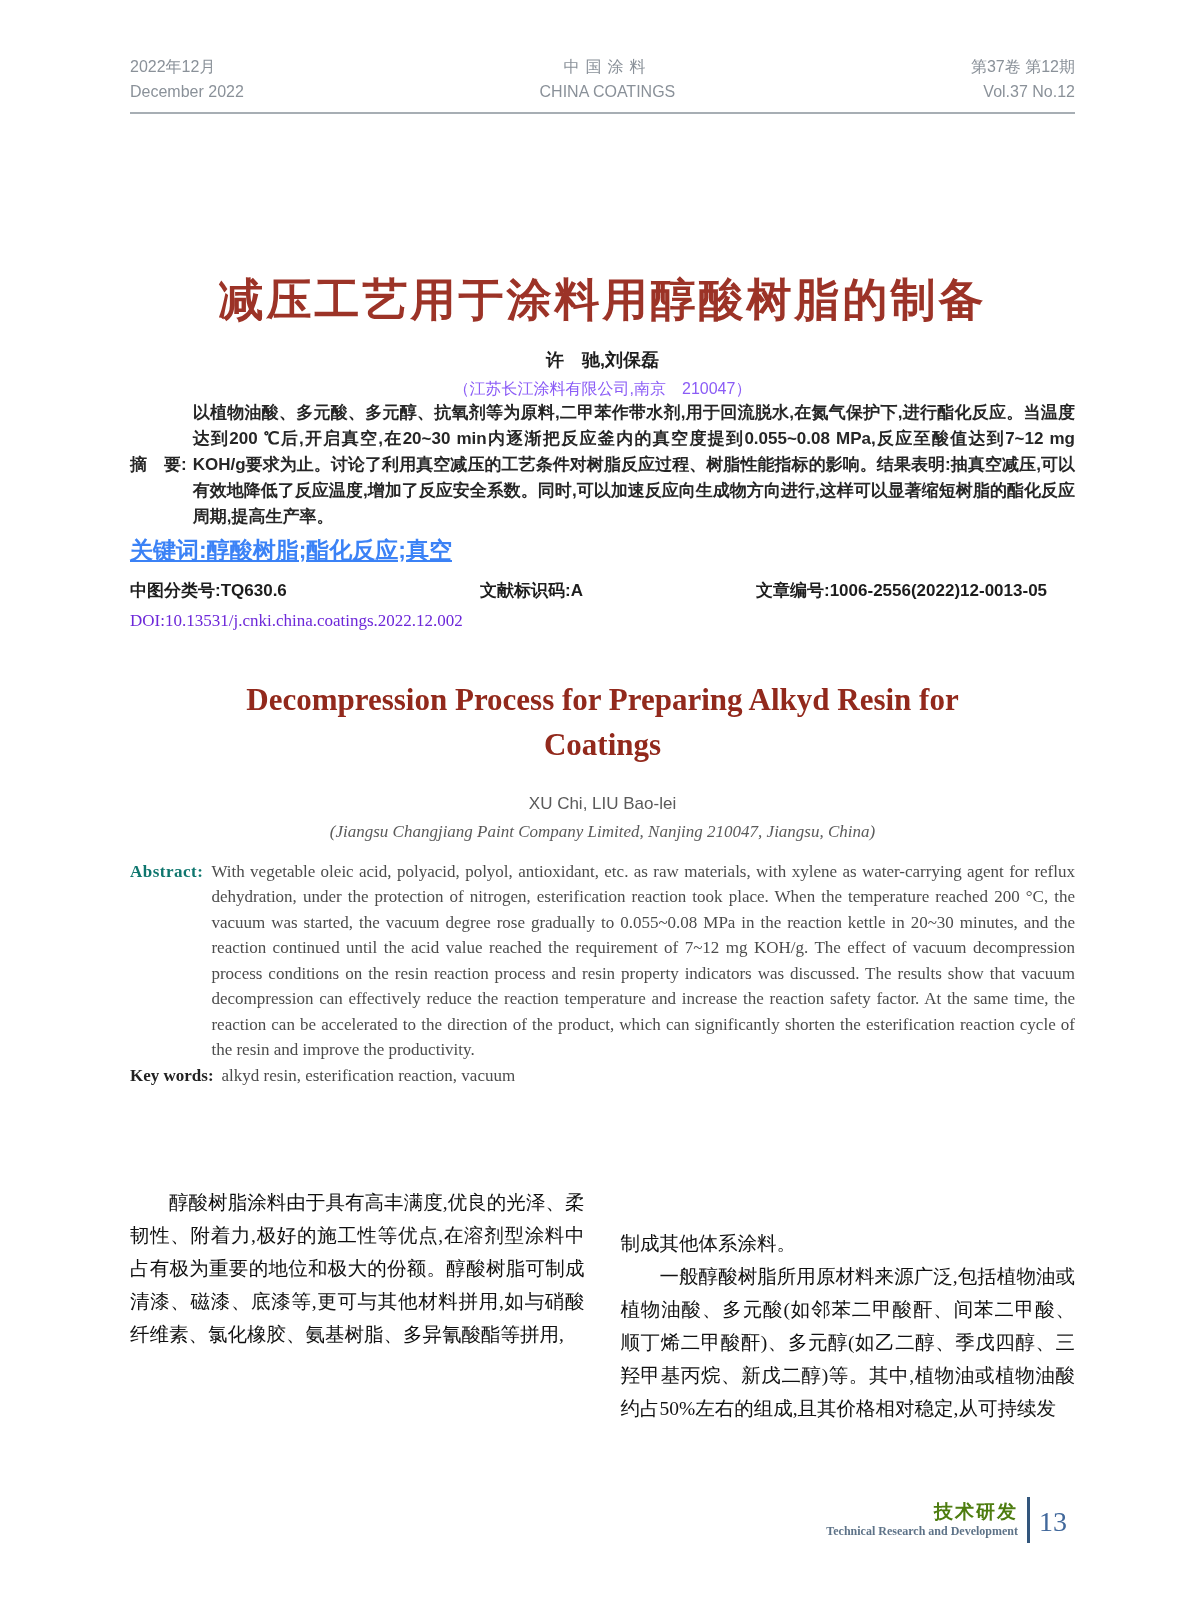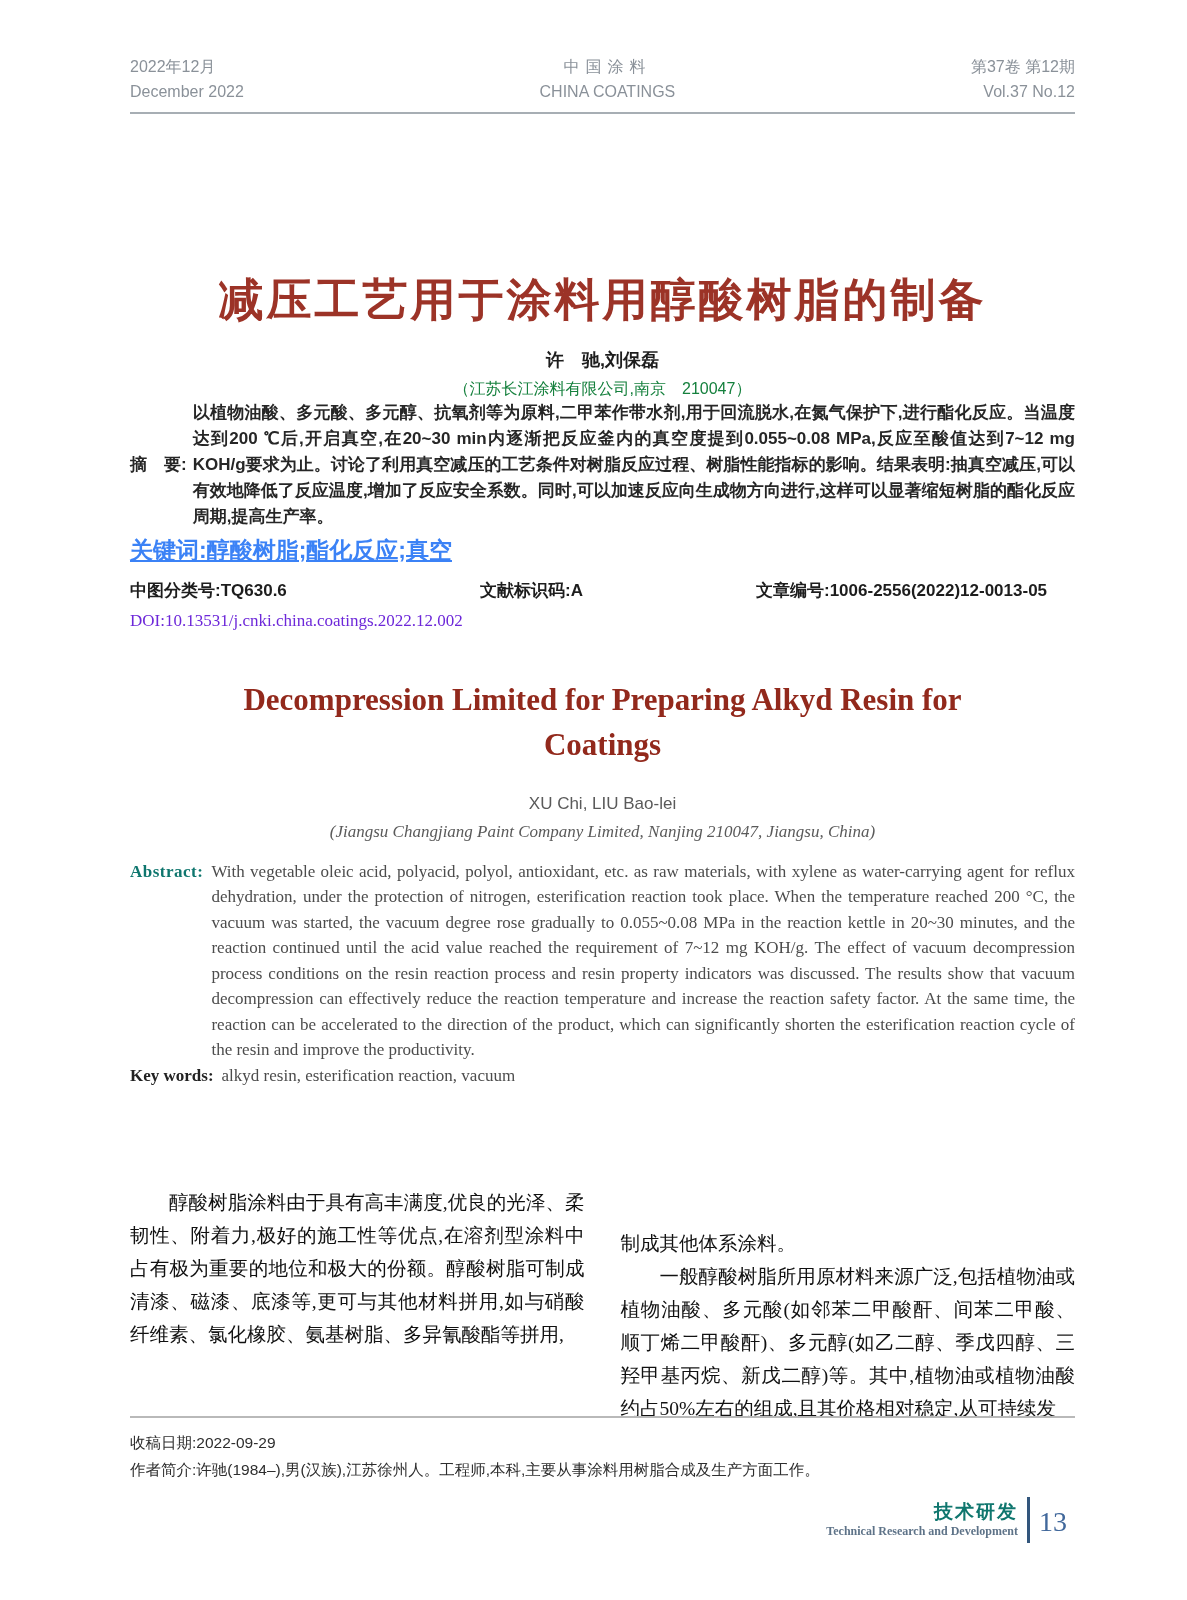--- a/index.html
+++ b/index.html
@@ -18,21 +18,21 @@
   .jh-col { white-space:nowrap; }
   .jh-center { text-align:center; }
   .jh-right { text-align:right; }
   .jh-cn-spaced { letter-spacing:6px; }
   
   .title-cn {
     margin:158px 0 0 0; text-align:center;
     color:#9c3327; font-size:45px; font-weight:700; letter-spacing:3px; line-height:1.25;
   }
   .authors-cn { margin-top:20px; text-align:center; font-size:18px; font-weight:700; color:#1d1d1d; }
-  .affil-cn   { margin-top:7px;  text-align:center; font-size:16px; color:#15803d; }
+  .affil-cn   { margin-top:7px;  text-align:center; font-size:16px; color:#8b5cf6; }
   
   .abstract-cn {
     display:flex; align-items:center;
     font-size:17px; font-weight:600; line-height:26px; color:#262626;
   }
   .abstract-cn .lbl { white-space:nowrap; font-weight:700; margin-right:6px; }
   .abstract-cn .txt { text-align:justify; }
   .keywords-cn { margin-top:5px; font-size:23px; font-weight:700; color:#3b82f6;text-decoration:underline; }
   .meta-row { margin-top:13px; display:flex; font-size:17px; font-weight:700; color:#1d1d1d; }
   .meta-clc { width:350px; }
@@ -77,21 +77,21 @@
   .col-right { padding-top:41px; }
   
   .footnote {
     position:absolute; left:130px; right:112px; top:1416px;
     border-top:2px solid #b9b9b9; padding-top:11px;
     font-size:15.5px; color:#2e2e2e; line-height:27px;
   }
   
   .page-footer { position:absolute; top:1497px; right:120px; display:flex; align-items:center; }
   .pf-labels { text-align:right; margin-right:9px; }
-  .pf-cn { font-size:19px; font-weight:700; color:#0f766e; letter-spacing:2px; line-height:1.2; }
+  .pf-cn { font-size:19px; font-weight:700; color:#4d7c0f; letter-spacing:2px; line-height:1.2; }
   .pf-en { font-family:"Liberation Serif", serif; font-size:12px; font-weight:700; color:#5e7388; line-height:1.3; }
   .pf-bar { width:3px; height:46px; background:#33567c; margin:0 9px 0 0; }
   .pf-num { font-family:"Liberation Serif", serif; font-size:28px; color:#41689b; padding-top:4px; }
 </style>
 </head>
 <body>
 
 <div class="page">
 
   <div class="journal-header">
@@ -119,21 +119,21 @@
   </div>
   <div class="keywords-cn">关键词:醇酸树脂;酯化反应;真空</div>
 
   <div class="meta-row">
     <span class="meta-clc">中图分类号:TQ630.6</span>
     <span class="meta-doc">文献标识码:A</span>
     <span class="meta-aid">文章编号:1006-2556(2022)12-0013-05</span>
   </div>
   <div class="doi-row">DOI:10.13531/j.cnki.china.coatings.2022.12.002</div>
 
-  <h2 class="title-en">Decompression Limited for Preparing Alkyd Resin for Coatings</h2>
+  <h2 class="title-en">Decompression Process for Preparing Alkyd Resin for Coatings</h2>
   <div class="authors-en">XU Chi, LIU Bao-lei</div>
   <div class="affil-en">(Jiangsu Changjiang Paint Company Limited, Nanjing 210047, Jiangsu, China)</div>
 
   <div class="abstract-en">
     <span class="lbl">Abstract:</span>
     <span class="txt">With vegetable oleic acid, polyacid, polyol, antioxidant, etc. as raw materials, with xylene as water-carrying agent for reflux dehydration, under the protection of nitrogen, esterification reaction took place. When the temperature reached 200 °C, the vacuum was started, the vacuum degree rose gradually to 0.055~0.08 MPa in the reaction kettle in 20~30 minutes, and the reaction continued until the acid value reached the requirement of 7~12 mg KOH/g. The effect of vacuum decompression process conditions on the resin reaction process and resin property indicators was discussed. The results show that vacuum decompression can effectively reduce the reaction temperature and increase the reaction safety factor. At the same time, the reaction can be accelerated to the direction of the product, which can significantly shorten the esterification reaction cycle of the resin and improve the productivity.</span>
   </div>
   <div class="keywords-en">
     <span class="lbl">Key words:</span>
     <span>alkyd resin, esterification reaction, vacuum</span>
@@ -142,24 +142,20 @@
   <div class="body-cols">
     <div class="bcol col-left">
       <p>醇酸树脂涂料由于具有高丰满度,优良的光泽、柔韧性、附着力,极好的施工性等优点,在溶剂型涂料中占有极为重要的地位和极大的份额。醇酸树脂可制成清漆、磁漆、底漆等,更可与其他材料拼用,如与硝酸纤维素、氯化橡胶、氨基树脂、多异氰酸酯等拼用,</p>
     </div>
     <div class="bcol col-right">
       <p class="cont">制成其他体系涂料。</p>
       <p>一般醇酸树脂所用原材料来源广泛,包括植物油或植物油酸、多元酸(如邻苯二甲酸酐、间苯二甲酸、顺丁烯二甲酸酐)、多元醇(如乙二醇、季戊四醇、三羟甲基丙烷、新戊二醇)等。其中,植物油或植物油酸约占50%左右的组成,且其价格相对稳定,从可持续发</p>
     </div>
   </div>
 
-  <div class="footnote">
-    <div>收稿日期:2022-09-29</div>
-    <div>作者简介:许驰(1984–),男(汉族),江苏徐州人。工程师,本科,主要从事涂料用树脂合成及生产方面工作。</div>
-  </div>
 
   <div class="page-footer">
     <div class="pf-labels">
       <div class="pf-cn">技术研发</div>
       <div class="pf-en">Technical Research and Development</div>
     </div>
     <div class="pf-bar"></div>
     <div class="pf-num">13</div>
   </div>
 

